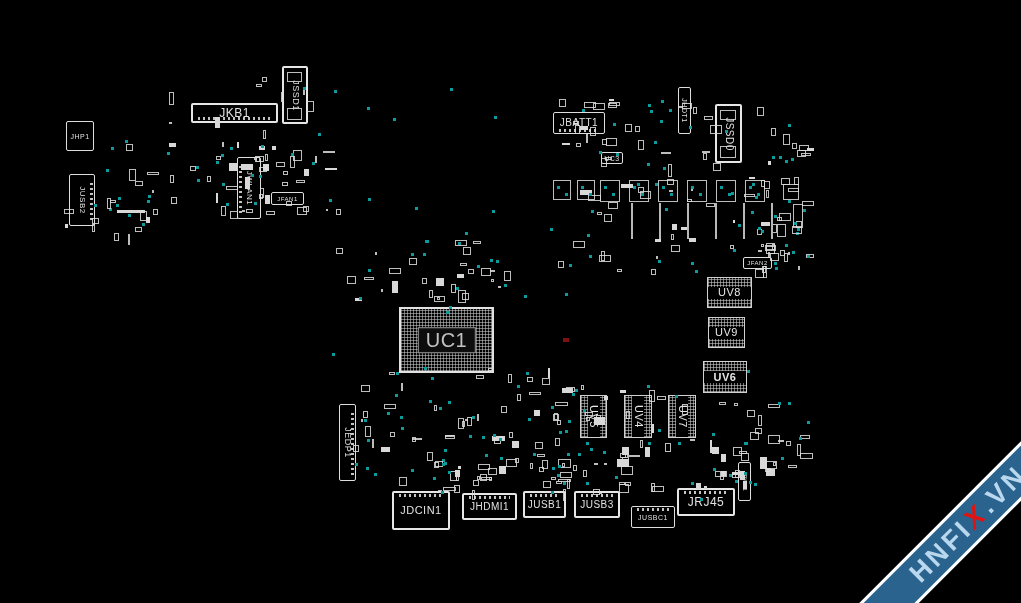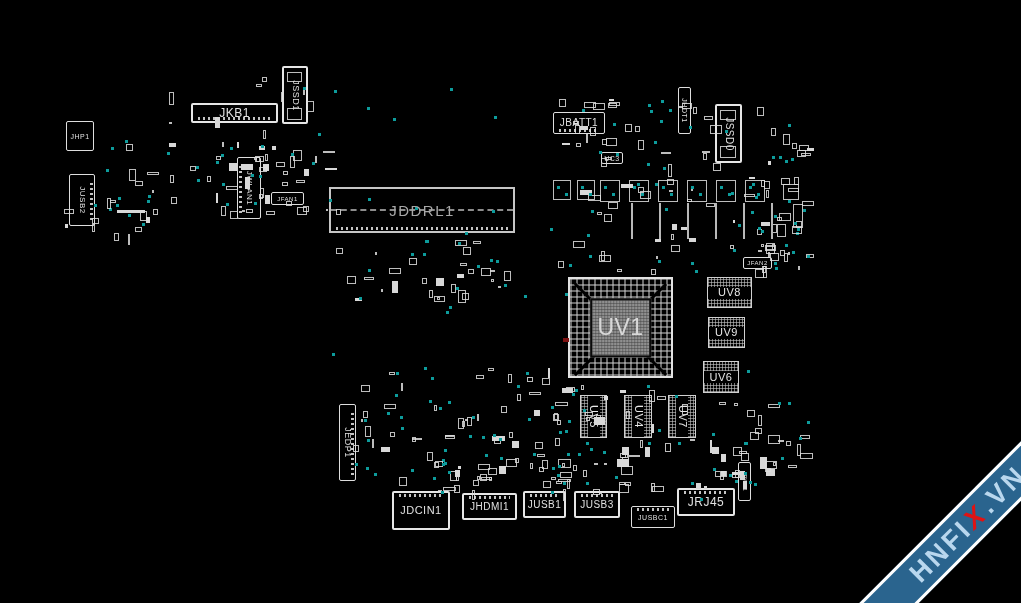--- a/index.html
+++ b/index.html
@@ -86,59 +86,52 @@
     <div class="cmp kind-conn vert thick" style="left: 282px; top: 66px; width: 26px; height: 58px;">
       <span class="lbl" style="font-size: 9px;">JSSD1</span>
     </div>
     <div class="cmp kind-conn vert" style="left: 237px; top: 157px; width: 24px; height: 62px;">
       <span class="lbl" style="font-size: 8px;">JWLAN1</span>
       <div class="pins v left"></div>
     </div>
     <div class="cmp kind-conn" style="left: 271px; top: 192px; width: 33px; height: 13px;">
       <span class="lbl" style="font-size: 6px;">JFAN1</span>
     </div>
-    <div class="cmp kind-ddr" style="left: 329px; top: 187px; width: 186px; height: 46px;">
-      <div class="dash"></div>
-      <div class="pins h bottom"></div>
-      <span class="lbl" style="font-size: 15px;">JDDRL1</span>
-    </div>
     <div class="cmp kind-conn" style="left: 553px; top: 112px; width: 52px; height: 22px;">
       <span class="lbl" style="font-size: 10px;">JBATT1</span>
       <div class="pins h bottom"></div>
     </div>
     <div class="cmp kind-conn" style="left: 601px; top: 152px; width: 22px; height: 12px;">
       <span class="lbl" style="font-size: 7px;">UC3</span>
     </div>
     <div class="cmp kind-conn vert" style="left: 678px; top: 87px; width: 13px; height: 47px;">
       <span class="lbl" style="font-size: 7px;">JHDT1</span>
     </div>
     <div class="cmp kind-conn vert thick" style="left: 715px; top: 104px; width: 27px; height: 59px;">
       <span class="lbl" style="font-size: 10px;">JSSD0</span>
     </div>
     <div class="cmp kind-conn" style="left: 743px; top: 257px; width: 29px; height: 12px;">
       <span class="lbl" style="font-size: 6px;">JFAN2</span>
     </div>
-    <div class="cmp kind-gpu" style="left: 568px; top: 277px; width: 105px; height: 101px;">
-      <div class="diag d1"></div>
-      <div class="diag d2"></div>
+    <div class="cmp kind-bga" style="left: 399px; top: 307px; width: 95px; height: 66px;">
       <div class="die">
-        <span class="lbl" style="font-size: 23px;">UV1</span>
+        <span class="lbl" style="font-size: 20px;">UC1</span>
       </div>
     </div>
     <div class="cmp kind-vram" style="left: 707px; top: 277px; width: 45px; height: 31px;">
       <div class="band h">
         <span class="lbl" style="font-size: 11px;">UV8</span>
       </div>
     </div>
     <div class="cmp kind-vram" style="left: 708px; top: 317px; width: 37px; height: 31px;">
       <div class="band h">
         <span class="lbl" style="font-size: 11px;">UV9</span>
       </div>
     </div>
-    <div class="cmp kind-vram" style="left: 703px; top: 361px; width: 36px; height: 32px;">
+    <div class="cmp kind-vram" style="left: 703px; top: 361px; width: 44px; height: 32px; font-weight: bold;">
       <div class="band h">
         <span class="lbl" style="font-size: 11px;">UV6</span>
       </div>
     </div>
     <div class="cmp kind-vram" style="left: 580px; top: 395px; width: 27px; height: 43px;">
       <div class="band v">
         <span class="lbl" style="font-size: 11px;">UV5</span>
       </div>
     </div>
     <div class="cmp kind-vram" style="left: 624px; top: 395px; width: 28px; height: 43px;">

